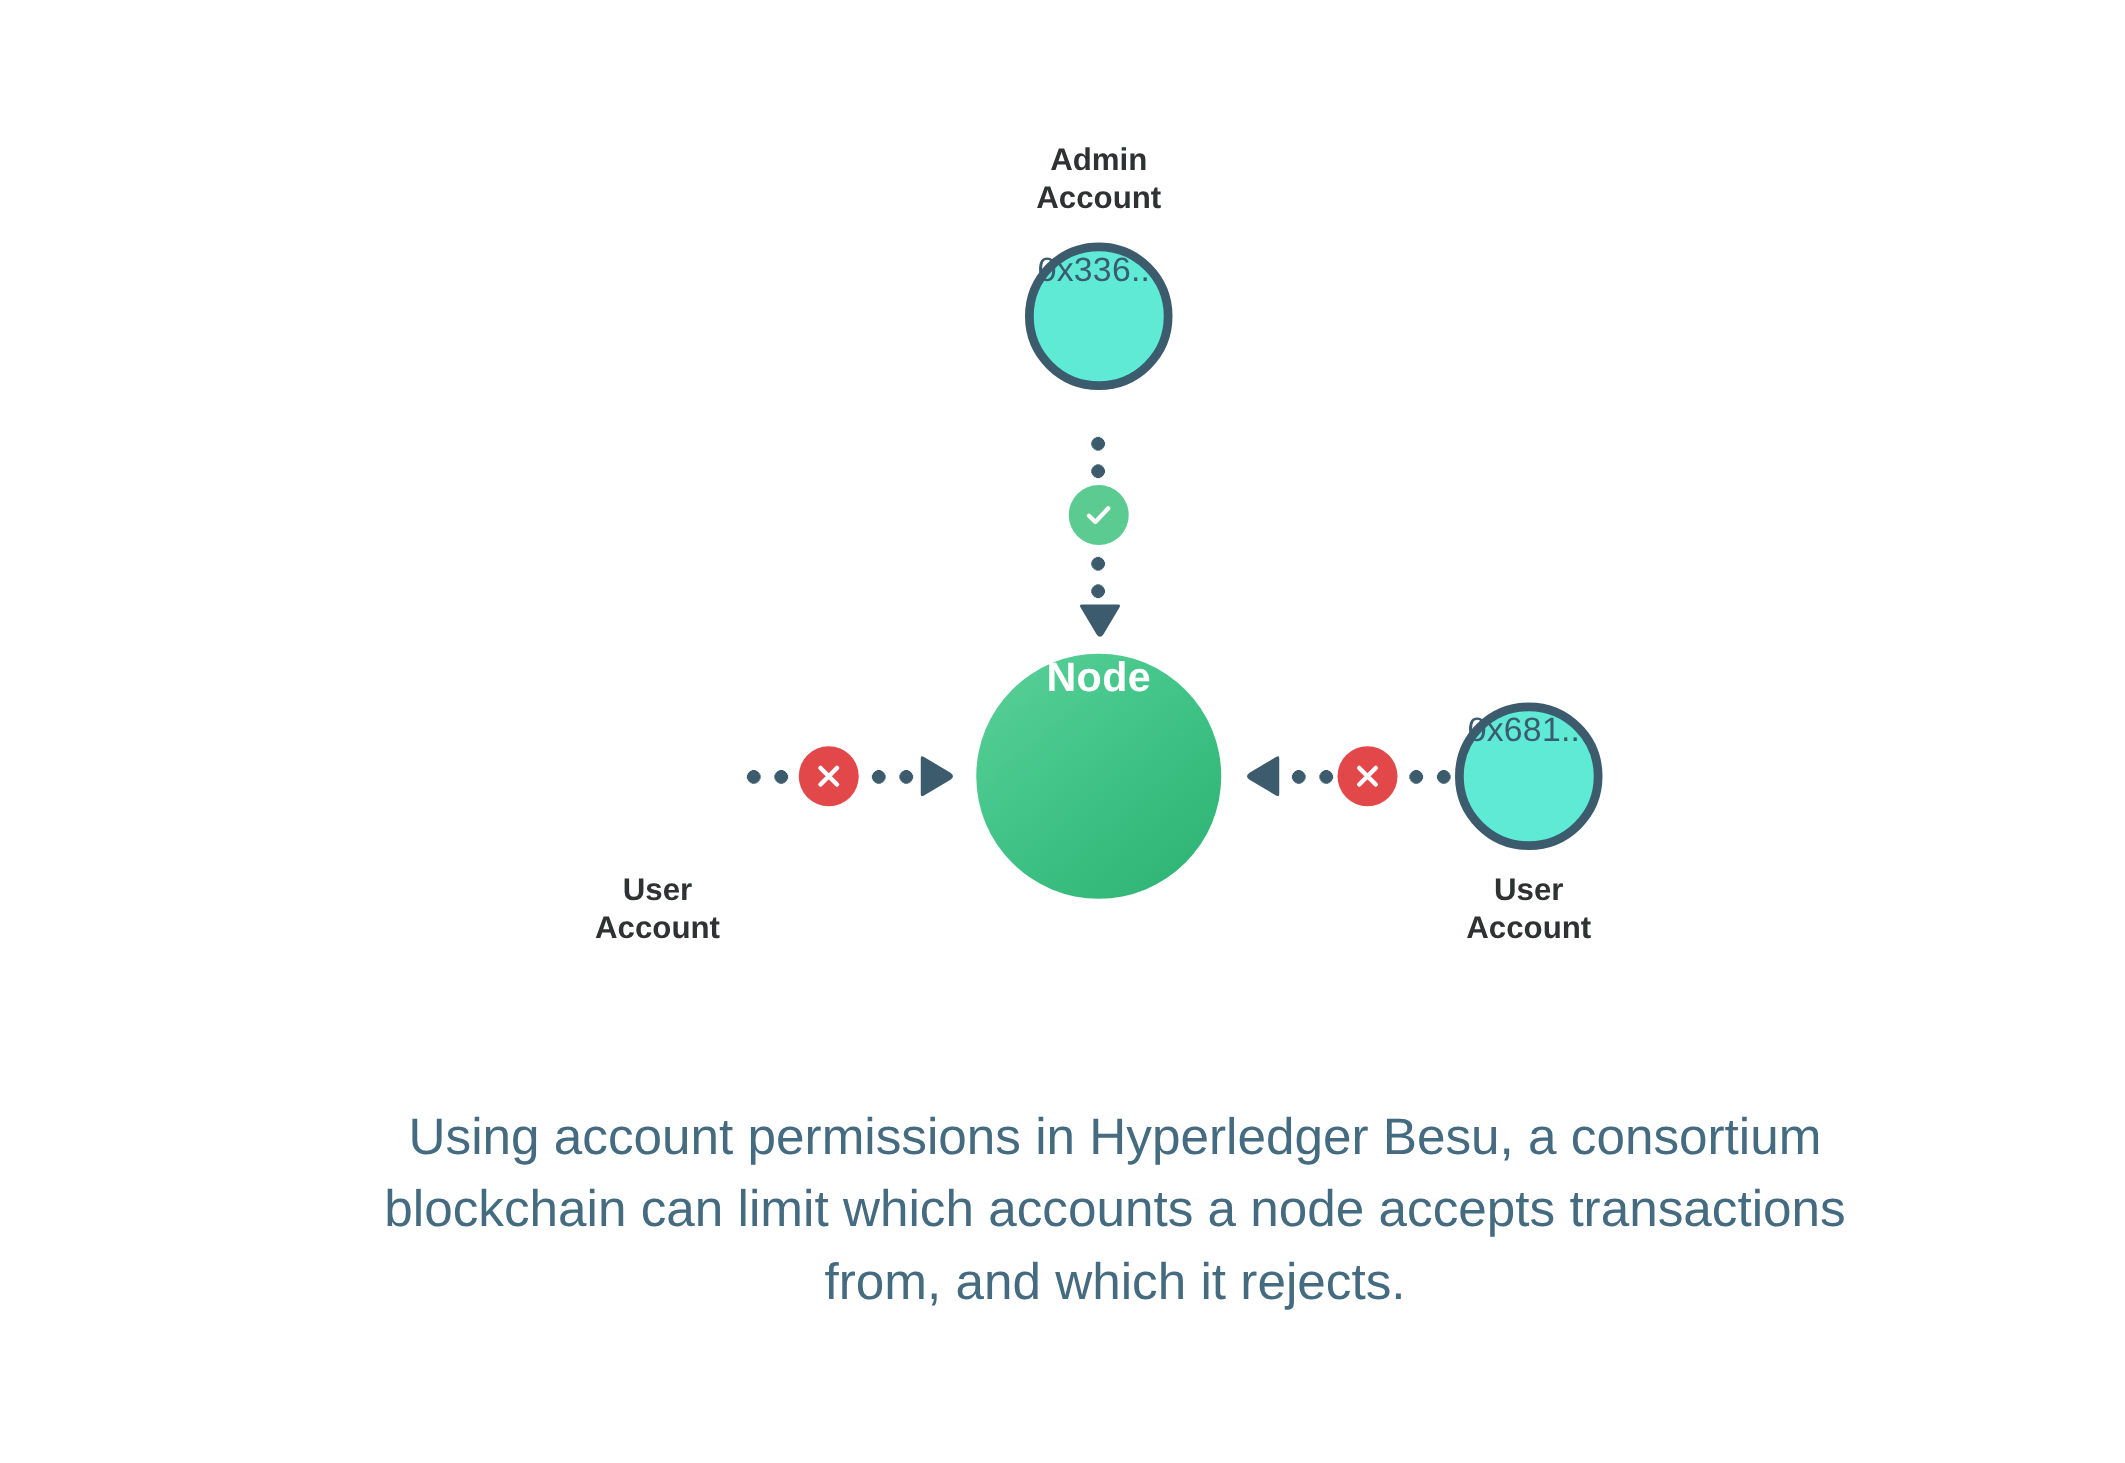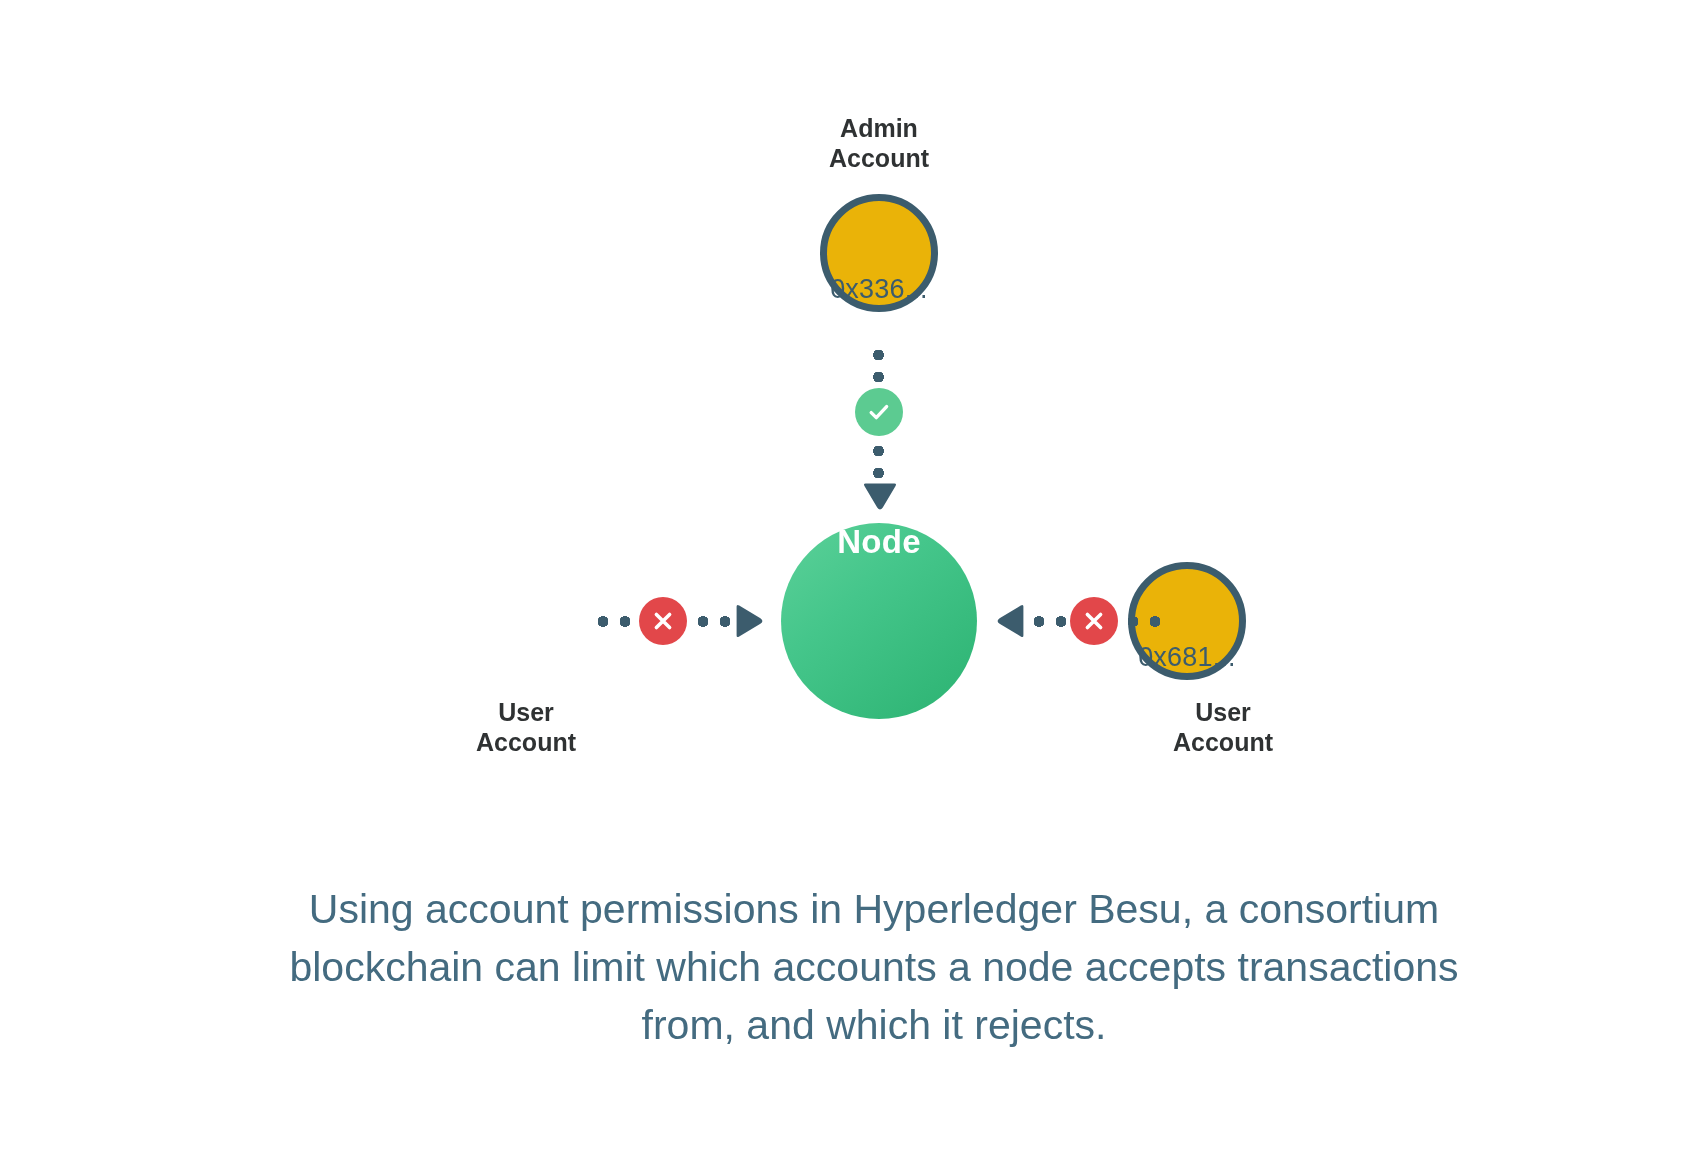--- a/index.html
+++ b/index.html
@@ -23,24 +23,24 @@
     margin-left: 24px;
   }
 
   
   .acct-node {
     position: absolute;
     width: 118px;
     height: 118px;
     border-radius: 50%;
     border: 7px solid #3c5c6d;
-    background: #eab308;
+    background: #5eead4;
     box-sizing: border-box;
     display: flex;
-    align-items: flex-end;
+    align-items: flex-start;
     justify-content: center;
   }
   .acct-addr {
     font-size: 27px;
     color: #3c5c6d;
     font-family: "Liberation Sans", sans-serif;
     letter-spacing: 0.2px;
     white-space: nowrap;
     font-weight: 400;
   }
@@ -111,21 +111,21 @@
     align-items: center;
     justify-content: center;
   }
   .badge.allow { background: #5ccb91; }
   .badge.deny  { background: #e2474a; }
   .badge svg { display: block; }
 
   
   #caption {
     position: absolute;
-    left: 230px;
+    left: 248px;
     top: 880px;
     width: 1240px;
     text-align: center;
     font-size: 41px;
     line-height: 1.42;
     color: #446b80;
     font-weight: 400;
   }
 </style>
 </head>
@@ -173,21 +173,21 @@
   </div>
 
   <div class="dots-h" style="left:668px; top:616px; width:44px;"></div>
 
   <div class="arrow" style="left:710px; top:603px; width:30px; height:36px;">
     <svg viewBox="0 0 30 36">
       <path d="M2.6 3.6 Q2.6 1 5.2 2.6 L26.4 15.2 Q30.4 18 26.4 20.8 L5.2 33.4 Q2.6 35 2.6 32.4 Z" fill="#3c5c6d"></path>
     </svg>
   </div>
 
-  <div class="acct-node" style="left:1104px; top:562px;">
+  <div class="acct-node" style="left:1140px; top:562px;">
     <span class="acct-addr">0x681...</span>
   </div>
 
   <div class="role-label" style="left:1069px; top:698px;">User
 Account</div>
 
   <div class="arrow" style="left:972px; top:603px; width:30px; height:36px;">
     <svg viewBox="0 0 30 36">
       <path d="M27.4 3.6 Q27.4 1 24.8 2.6 L3.6 15.2 Q-0.4 18 3.6 20.8 L24.8 33.4 Q27.4 35 27.4 32.4 Z" fill="#3c5c6d"></path>
     </svg>

